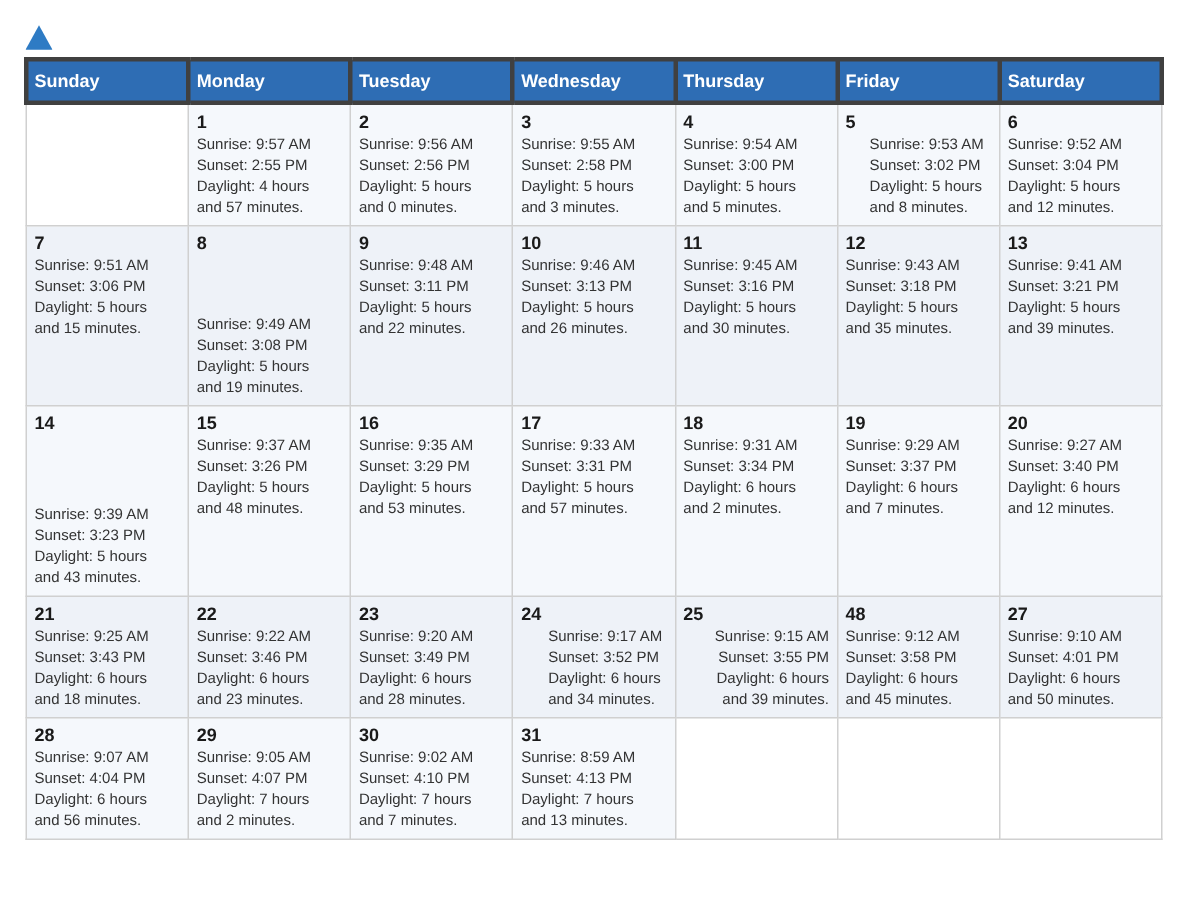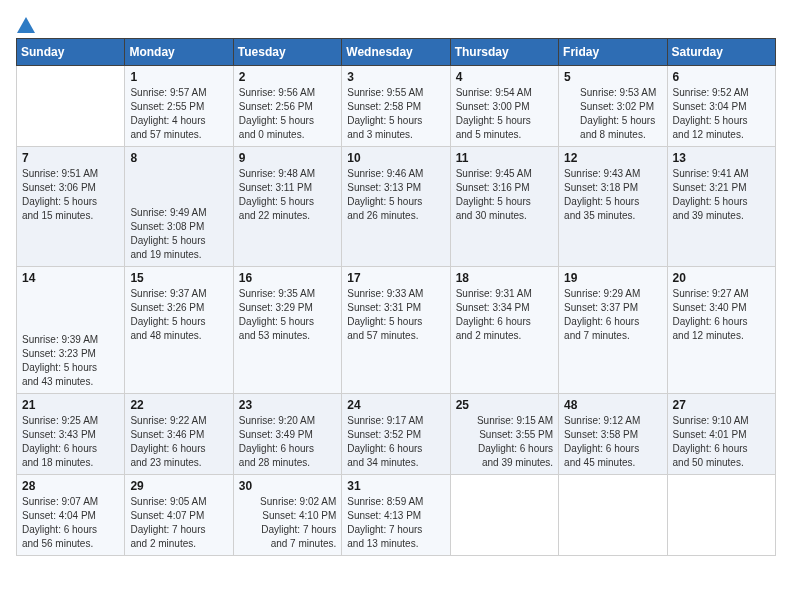--- a/index.html
+++ b/index.html
@@ -51,21 +51,21 @@
       border-collapse: collapse;
       table-layout: fixed;
     }
     thead tr th {
       background-color: #2e6db4;
       color: #fff;
       font-size: 12px;
       font-weight: bold;
       padding: 6px 4px;
       text-align: left;
-      border: 1px solid #404040;
+      border: 3px solid #404040;
     }
     tbody tr td {
       vertical-align: top;
       border: 1px solid #d0d0d0;
       padding: 4px 5px;
       font-size: 10.5px;
       color: #222;
       height: 80px;
       background: #fff;
     }
@@ -287,21 +287,21 @@
         </td>
         <td>
           <span class="day-num">23</span>
           <div class="day-info" style="white-space: pre-line;">Sunrise: 9:20 AM
 Sunset: 3:49 PM
 Daylight: 6 hours
 and 28 minutes.</div>
         </td>
         <td>
           <span class="day-num">24</span>
-          <div class="day-info" style="white-space: pre-line;">Sunrise: 9:17 AM
+          <div class="day-info" style="white-space: pre-line; margin-left: 18px;">Sunrise: 9:17 AM
 Sunset: 3:52 PM
 Daylight: 6 hours
 and 34 minutes.</div>
         </td>
         <td>
           <span class="day-num">25</span>
           <div class="day-info" style="white-space: pre-line; text-align: right;">Sunrise: 9:15 AM
 Sunset: 3:55 PM
 Daylight: 6 hours
 and 39 minutes.</div>
@@ -331,21 +331,21 @@
         </td>
         <td>
           <span class="day-num">29</span>
           <div class="day-info" style="white-space: pre-line;">Sunrise: 9:05 AM
 Sunset: 4:07 PM
 Daylight: 7 hours
 and 2 minutes.</div>
         </td>
         <td>
           <span class="day-num">30</span>
-          <div class="day-info" style="white-space: pre-line; text-align: right;">Sunrise: 9:02 AM
+          <div class="day-info" style="white-space: pre-line;">Sunrise: 9:02 AM
 Sunset: 4:10 PM
 Daylight: 7 hours
 and 7 minutes.</div>
         </td>
         <td>
           <span class="day-num">31</span>
           <div class="day-info" style="white-space: pre-line;">Sunrise: 8:59 AM
 Sunset: 4:13 PM
 Daylight: 7 hours
 and 13 minutes.</div>

